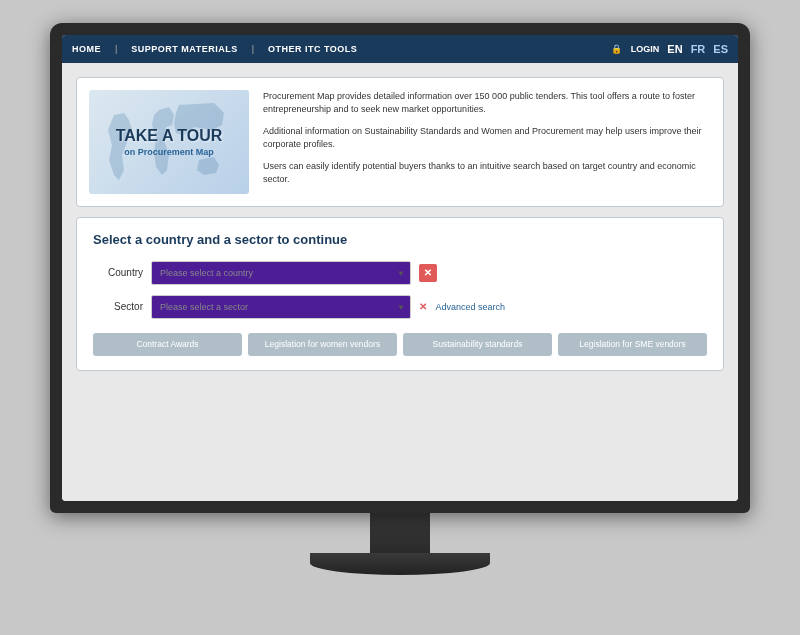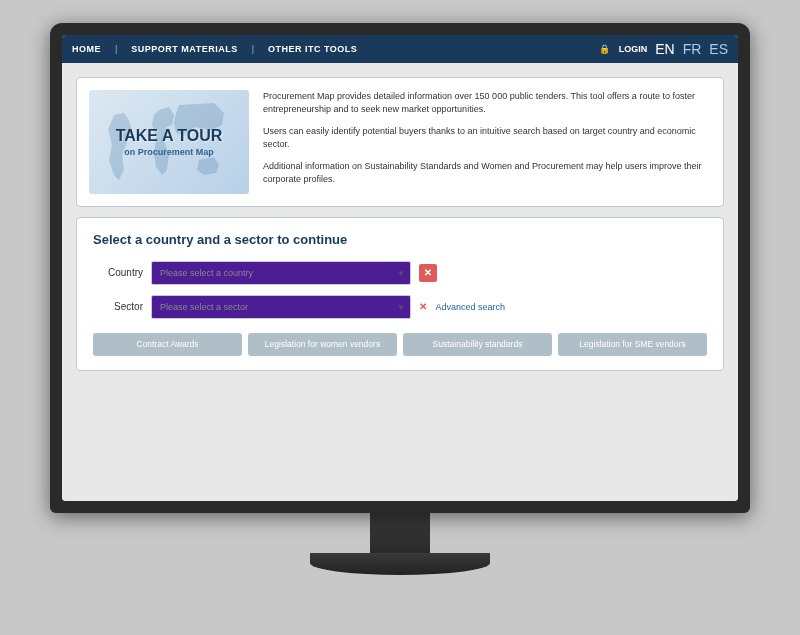--- a/index.html
+++ b/index.html
@@ -100,22 +100,22 @@
       align-items: center;
       gap: 3px;
     }
 
     .lock-icon {
       font-size: 9px;
     }
 
     .nav-lang {
       color: #ffffff;
-      font-size: 14px;
-      font-weight: normal;
+      font-size: 11px;
+      font-weight: bold;
     }
 
     .nav-lang.active {
       color: #ffffff;
     }
 
     .nav-lang.inactive {
       color: #aaccee;
     }
 
@@ -342,22 +342,22 @@
 
               <path d="M85,10 L120,8 L130,18 L128,30 L118,35 L100,32 L90,40 L82,38 L80,28 L82,18 Z" fill="#2a6496" opacity="0.6"></path>
 
               <path d="M105,65 L120,62 L125,70 L122,78 L110,80 L103,75 Z" fill="#2a6496" opacity="0.6"></path>
             </svg>
             <span class="tour-text-main">TAKE A TOUR</span>
             <span class="tour-text-sub">on Procurement Map</span>
           </div>
           <div class="top-card-text">
             <p>Procurement Map provides detailed information over 150 000 public tenders. This tool offers a route to foster entrepreneurship and to seek new market opportunities.</p>
+            <p>Additional information on Sustainability Standards and Women and Procurement may help users improve their corporate profiles.</p>
             <p>Users can easily identify potential buyers thanks to an intuitive search based on target country and economic sector.</p>
-            <p>Additional information on Sustainability Standards and Women and Procurement may help users improve their corporate profiles.</p>
           </div>
         </div>
 
         <div class="bottom-card">
           <div class="bottom-card-title">Select a country and a sector to continue</div>
 
           <div class="form-row">
             <span class="form-label">Country</span>
             <div class="form-select-wrapper">
               <select class="form-select">

